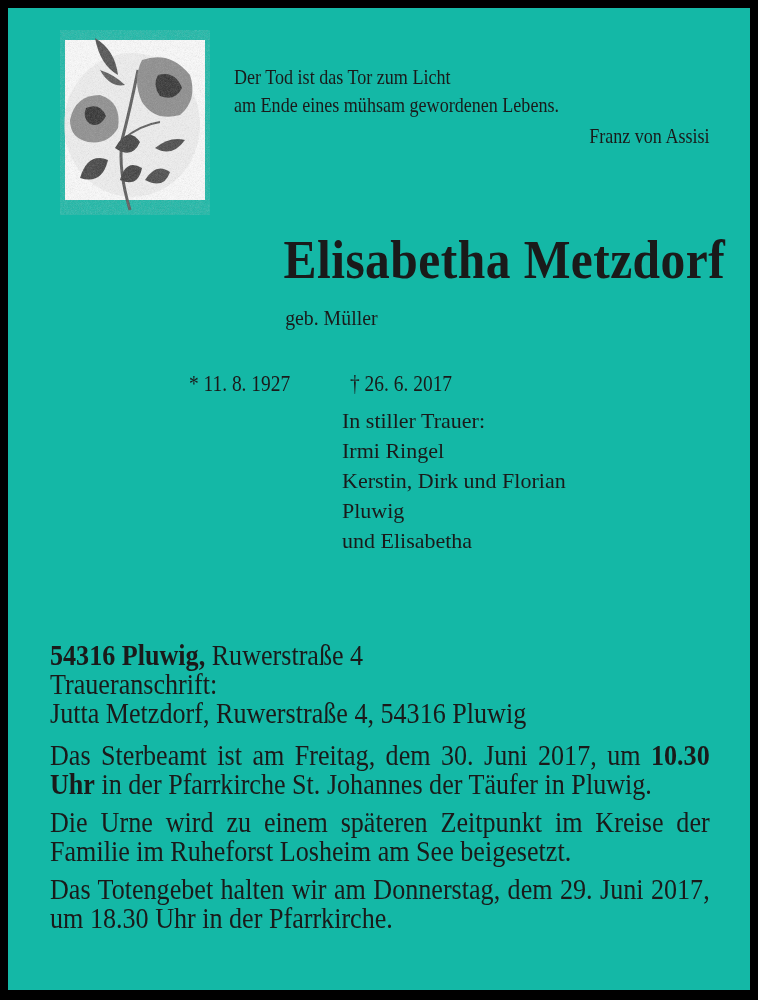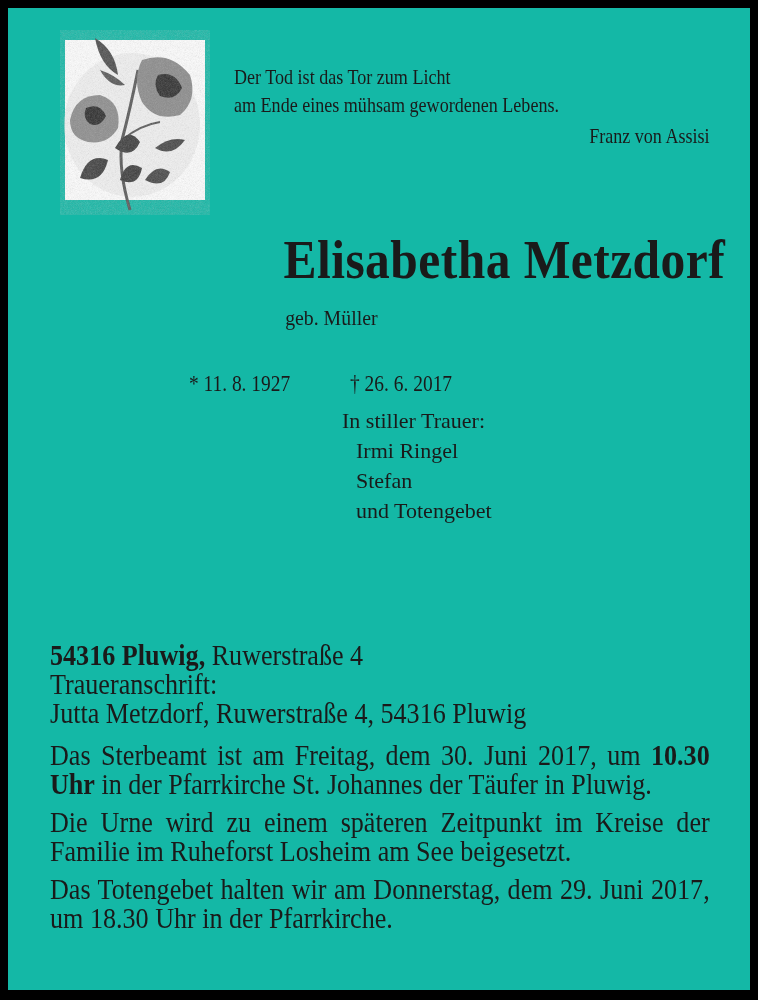--- a/index.html
+++ b/index.html
@@ -61,21 +61,21 @@
     font-size: 24px; line-height: 30px;
     white-space: pre;
     margin-top: 26px;
   }
   .mourners {
     position: absolute;
     left: 334px; top: 398px;
     font-size: 22px; line-height: 30px;
   }
   .mourners .heading { display: block; }
-  .mourners .m { display: block; white-space: nowrap; margin-left: 14px; }
+  .mourners .m { display: block; white-space: nowrap; }
   .body-text {
     position: absolute;
     left: 42px; top: 633px;
     width: 660px;
     font-size: 29px; line-height: 29px;
   }
   .body-text .cond { display: block; transform: scaleX(0.9); transform-origin: left top; width: 733px; }
   .addr-line { display: block; white-space: nowrap; }
   .para { display: block; text-align: justify; margin-top: 9px; }
   .para.first { margin-top: 13px; }
@@ -133,22 +133,23 @@
 
   <div class="maiden">
     <span>geb. Müller</span>
   </div>
 
   <div class="dates"><span><span>* 11. 8. 1927</span>         <span>† 26. 6. 2017</span></span></div>
 
   <div class="mourners">
     <span class="heading">In stiller Trauer:</span>
     <span class="m">Irmi Ringel</span>
-    <span class="m">Stefan</span>
-    <span class="m">und Totengebet</span>
+    <span class="m">Kerstin, Dirk und Florian</span>
+    <span class="m">Pluwig</span>
+    <span class="m">und Elisabetha</span>
   </div>
 
   <div class="body-text">
     <div class="cond">
       <span class="addr-line"><b>54316 Pluwig,</b><span> Ruwerstraße 4</span></span>
       <span class="addr-line">Traueranschrift:</span>
       <span class="addr-line">Jutta Metzdorf, Ruwerstraße 4, 54316 Pluwig</span>
 
       <span class="para first"><span>Das Sterbeamt ist am Freitag, dem 30. Juni 2017, um </span><b>10.30 Uhr</b><span> in der Pfarrkirche St. Johannes der Täufer in Pluwig.</span></span>
 

